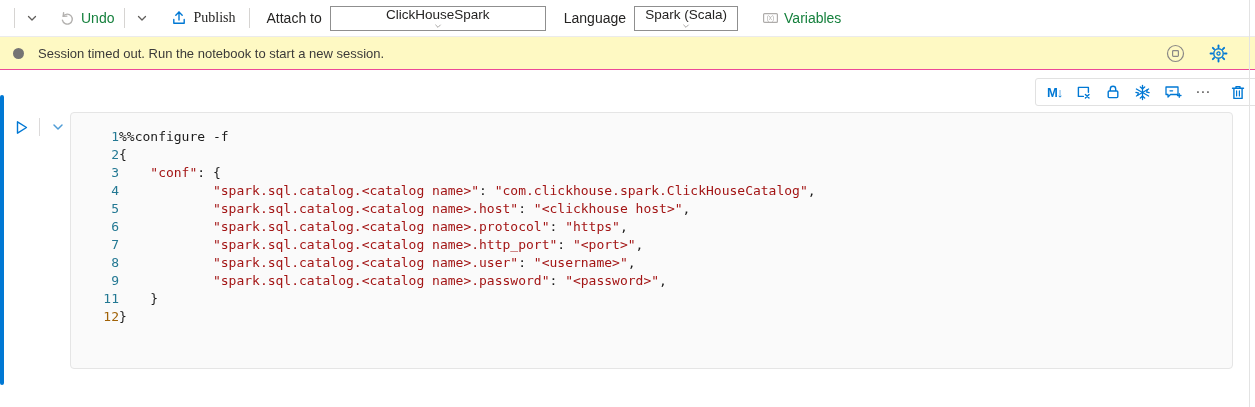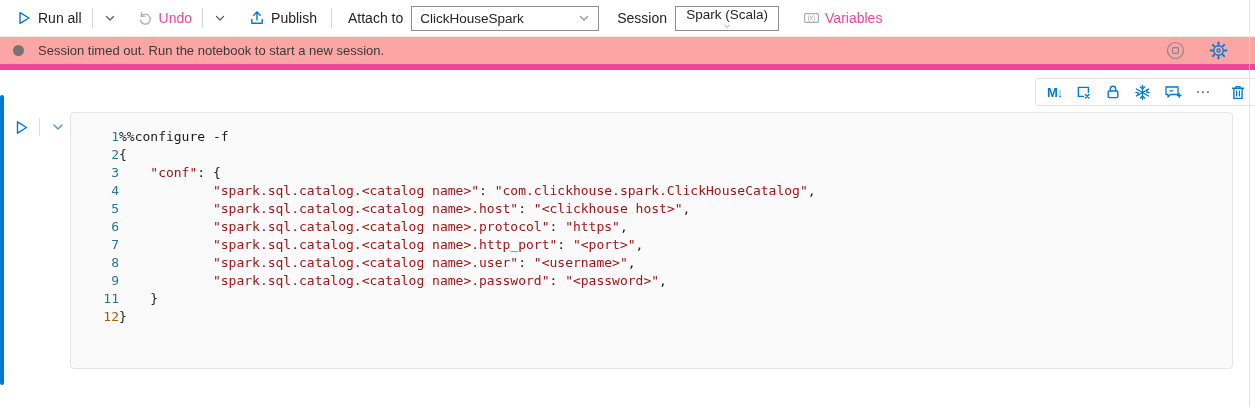--- a/index.html
+++ b/index.html
@@ -4,32 +4,32 @@
 <style>
   * { margin:0; padding:0; box-sizing:border-box; }
   html,body { width:1255px; height:407px; background:#fff; overflow:hidden;
     font-family:"Liberation Sans","DejaVu Sans",sans-serif; }
   body { position:relative; color:#252423; }
 
   
   .toolbar { height:36px; display:flex; align-items:center; padding:0 10px; background:#fff; }
   .tb-btn { display:flex; align-items:center; gap:6px; padding:0 6px; height:28px; cursor:pointer;
     font-size:14px; color:#252423; white-space:nowrap; }
-  .tb-btn.disabled { color:#ec4899; }
+  .tb-btn.disabled { color:#15803d; }
   .tb-divider { width:1px; height:20px; background:#d6d4d2; margin:0 4px; }
   .tb-chev { display:flex; align-items:center; padding:0 7px; height:28px; cursor:pointer; }
   .tb-label { font-size:14px; font-weight:400; margin:0 8px 0 12px; white-space:nowrap; }
   .dropdown { display:flex; align-items:center; justify-content:space-between; height:25px;
     border:1px solid #8f8f8f; background:#fff; padding:0 8px; font-size:13.5px; cursor:pointer; }
-  .dd-attach { width:188px; }
+  .dd-attach { width:216px;flex-direction:column; }
   .dd-lang { width:104px; margin-right:18px;flex-direction:column; }
   .icon16 { width:16px; height:16px; flex:0 0 auto; }
 
   
-  .session-bar { height:34px; background:#fca5a5; border-top:1px solid #ebebeb; border-bottom:6px solid #ec4899;
+  .session-bar { height:34px; background:#fef9c3; border-top:1px solid #ebebeb; border-bottom:1px solid #ec4899;
     display:flex; align-items:center; padding:0 26px 0 13px; }
   .session-dot { width:11px; height:11px; border-radius:50%; background:#757474; margin-right:14px; flex:0 0 auto; }
   .session-text { font-size:13px; color:#3b3a39; }
   .session-actions { margin-left:auto; display:flex; align-items:center; gap:21px; }
   .icon-btn { display:flex; align-items:center; justify-content:center; width:22px; height:22px; cursor:pointer; }
 
   
   .notebook { position:relative; width:100%; height:337px; }
   .active-cell-bar { position:absolute; left:0; top:25px; width:4px; height:290px; background:#0078d4; border-radius:2px; }
   .cell-toolbar { position:absolute; top:8px; left:1035px; height:28px; display:flex; align-items:center; gap:13px;
@@ -53,28 +53,20 @@
 
   .right-edge { position:absolute; left:1249px; top:0; width:1px; height:407px; background:#e3e3e3; }
 
   svg { display:block; }
 </style>
 </head>
 <body>
 
 <div class="toolbar">
 
-  <div class="tb-btn">
-    <span class="icon16">
-      <svg width="16" height="16" viewBox="0 0 16 16">
-          <path d="M4 2.6 L13 8 L4 13.4 Z" fill="none" stroke="#0078d4" stroke-width="1.4" stroke-linejoin="round"></path>
-        </svg>
-    </span>
-    <span>Run all</span>
-  </div>
   <div class="tb-divider"></div>
   <div class="tb-chev">
     <svg width="12" height="12" viewBox="0 0 12 12">
         <path d="M2.5 4.5 L6 8 L9.5 4.5" fill="none" stroke="#605e5c" stroke-width="1.3" stroke-linecap="round" stroke-linejoin="round"></path>
       </svg>
   </div>
 
   <div class="tb-btn disabled" style="margin-left:8px;">
     <span class="icon16">
       <svg width="16" height="16" viewBox="0 0 16 16">
@@ -84,21 +76,21 @@
     </span>
     <span>Undo</span>
   </div>
   <div class="tb-divider"></div>
   <div class="tb-chev">
     <svg width="12" height="12" viewBox="0 0 12 12">
         <path d="M2.5 4.5 L6 8 L9.5 4.5" fill="none" stroke="#605e5c" stroke-width="1.3" stroke-linecap="round" stroke-linejoin="round"></path>
       </svg>
   </div>
 
-  <div class="tb-btn" style="margin-left:10px;">
+  <div class="tb-btn" style="margin-left:10px;font-family:Liberation Serif, serif;">
     <span class="icon16">
       <svg width="16" height="16" viewBox="0 0 16 16">
           <path d="M8 2.2 V10" stroke="#0078d4" stroke-width="1.4" fill="none" stroke-linecap="round"></path>
           <path d="M4.8 5.2 L8 2 L11.2 5.2" fill="none" stroke="#0078d4" stroke-width="1.4" stroke-linecap="round" stroke-linejoin="round"></path>
           <path d="M2.8 9.5 V13.2 H13.2 V9.5" fill="none" stroke="#0078d4" stroke-width="1.4" stroke-linecap="round" stroke-linejoin="round"></path>
         </svg>
     </span>
     <span>Publish</span>
   </div>
 
@@ -106,21 +98,21 @@
   <div class="tb-divider" style="margin-left:8px;"></div>
 
   <span class="tb-label">Attach to</span>
   <div class="dropdown dd-attach">
     <span>ClickHouseSpark</span>
     <svg width="12" height="12" viewBox="0 0 12 12">
         <path d="M2.5 4.5 L6 8 L9.5 4.5" fill="none" stroke="#9a9896" stroke-width="1.3" stroke-linecap="round" stroke-linejoin="round"></path>
       </svg>
   </div>
 
-  <span class="tb-label" style="margin-left:18px;">Session</span>
+  <span class="tb-label" style="margin-left:18px;">Language</span>
   <div class="dropdown dd-lang">
     <span>Spark (Scala)</span>
     <svg width="12" height="12" viewBox="0 0 12 12">
         <path d="M2.5 4.5 L6 8 L9.5 4.5" fill="none" stroke="#9a9896" stroke-width="1.3" stroke-linecap="round" stroke-linejoin="round"></path>
       </svg>
   </div>
 
   <div class="tb-btn disabled">
     <span class="icon16">
       <svg width="17" height="16" viewBox="0 0 17 16">

